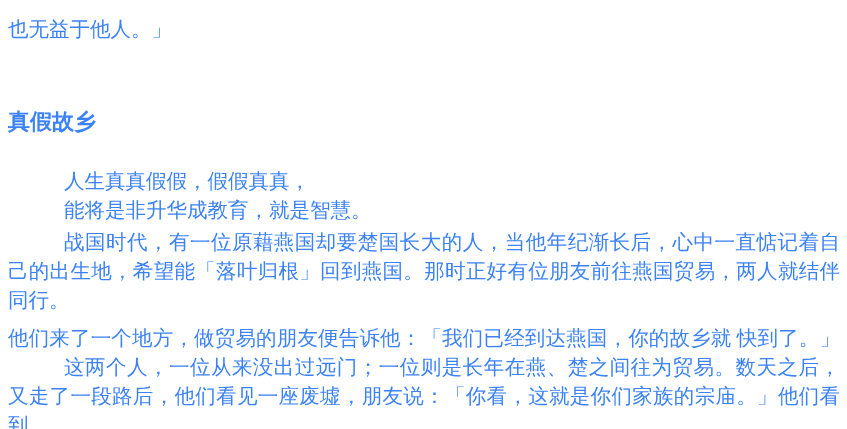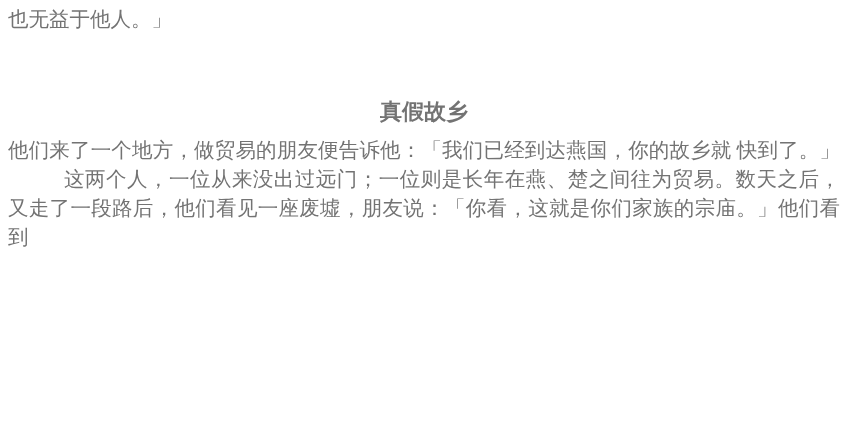--- a/index.html
+++ b/index.html
@@ -7,59 +7,68 @@
     padding: 0;
     width: 847px;
     height: 429px;
     overflow: hidden;
     background: #ffffff;
   }
   .page {
     box-sizing: border-box;
     width: 847px;
     height: 429px;
-    padding: 5px 7px 0 8px;
-    color: #737373;
+    padding: 15px 7px 0 8px;
+    color: #3b82f6;
     font-family: "Liberation Serif", "DejaVu Serif", serif;
   }
   .line {
     margin: 0;
     font-size: 20.5px;
     line-height: 29px;
     text-align: left;
     white-space: normal;
   }
   .indent { text-indent: 56px; }
   .full {
     text-align: justify;
     text-align-last: justify;
   }
   .chapter-title {
     margin: 63px 0 0 0;
     font-size: 22px;
     line-height: 30px;
     font-weight: bold;
-    text-align: center;
+    text-align: left;
     font-family: "Liberation Serif", "DejaVu Serif", serif;
   }
   .verse-block { margin: 30px 0 0 56px; }
   .story-1 { margin-top: 3px; }
   .story-2 { margin-top: 9px; }
 </style>
 </head>
 <body>
 
 <div class="page">
 
   <p class="line">也无益于他人。」</p>
 
 
   <h1 class="chapter-title">真假故乡</h1>
 
+  <div class="verse-block">
+    <p class="line">人生真真假假，假假真真，</p>
+    <p class="line">能将是非升华成教育，就是智慧。</p>
+  </div>
 
+  <div class="story-1">
+    <p class="line indent full">战国时代，有一位原藉燕国却要楚国长大的人，当他年纪渐长后，心中一直惦记着自</p>
+    <p class="line full">己的出生地，希望能「落叶归根」回到燕国。那时正好有位朋友前往燕国贸易，两人就结伴</p>
+    <p class="line">同行。</p>
+  </div>
 
   <div class="story-2">
     <p class="line full">他们来了一个地方，做贸易的朋友便告诉他：「我们已经到达燕国，你的故乡就 快到了。」</p>
     <p class="line indent full">这两个人，一位从来没出过远门；一位则是长年在燕、楚之间往为贸易。数天之后，</p>
     <p class="line full">又走了一段路后，他们看见一座废墟，朋友说：「你看，这就是你们家族的宗庙。」他们看到</p>
   </div>
 
 </div>
 
 </body></html>

